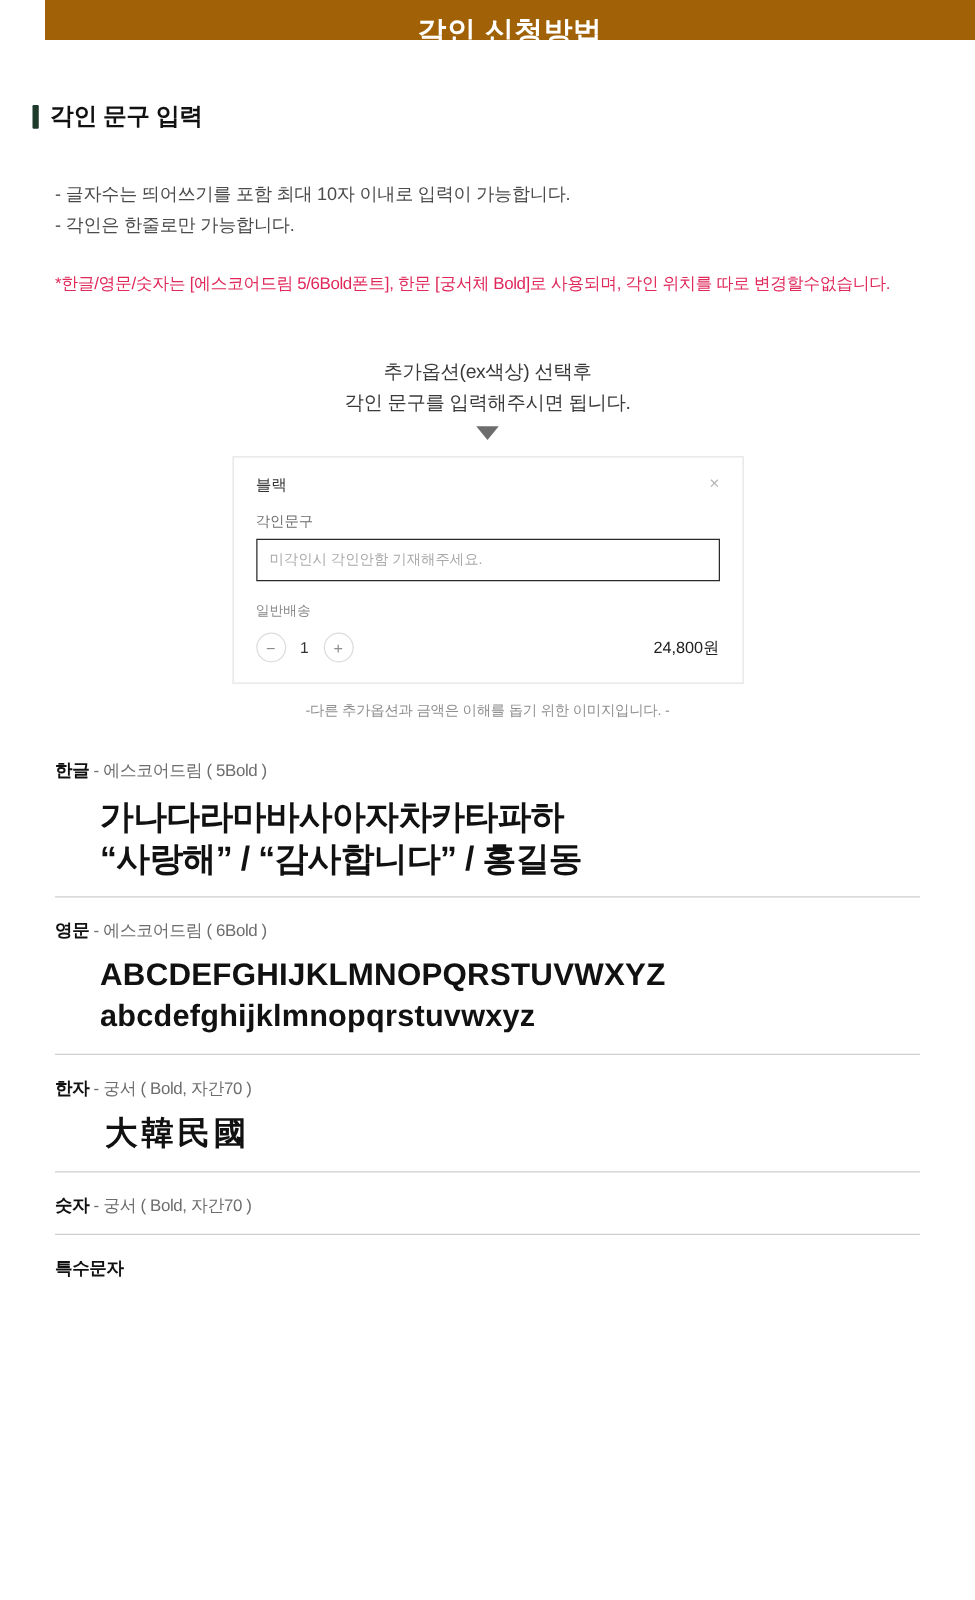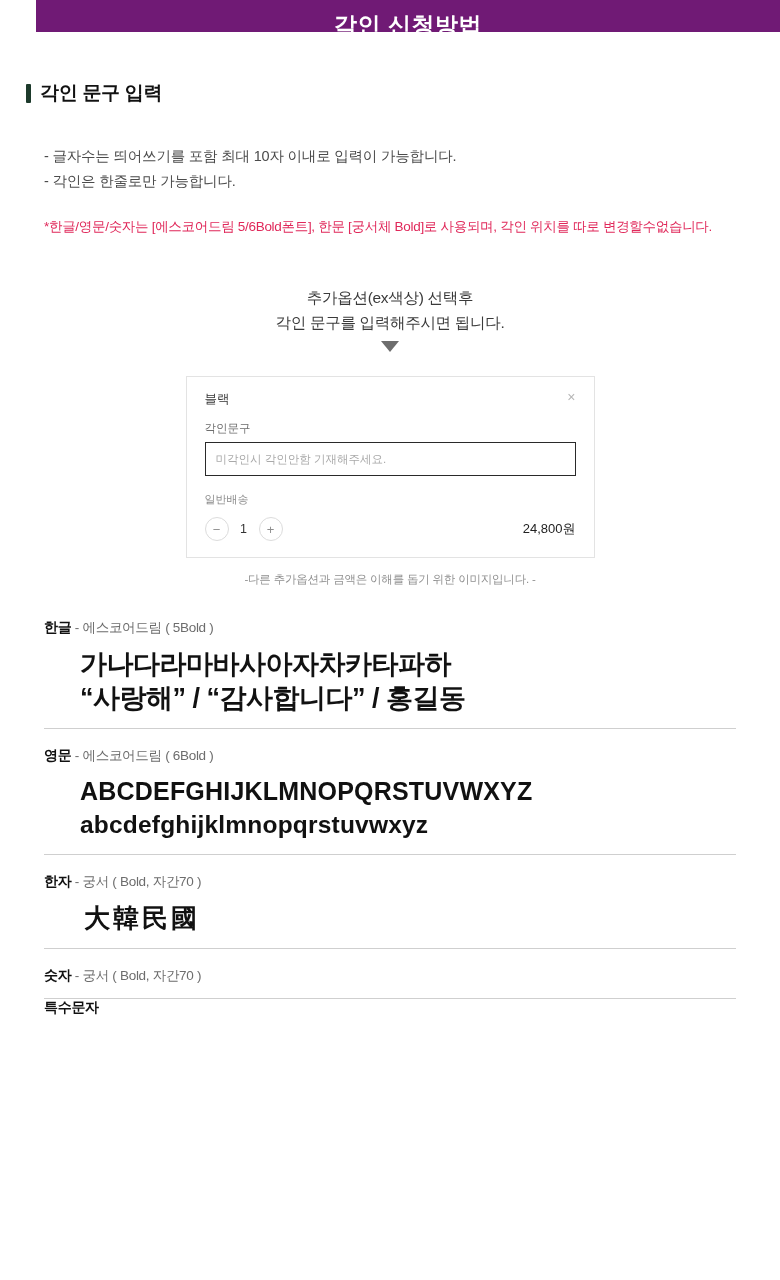--- a/index.html
+++ b/index.html
@@ -16,21 +16,21 @@
   .page {
     position: relative;
     width: 780px;
     min-height: 1280px;
     overflow: hidden;
   }
 
   
   .banner {
     height: 32px;
-    background: #701a75;
+    background: #a16207;
     color: #ffffff;
     display: flex;
     align-items: flex-end;
     justify-content: center;
     overflow: hidden;
     margin-left: 36px;
   }
   .banner-title {
     font-size: 23px;
     font-weight: bold;
@@ -91,21 +91,21 @@
     width: 0;
     height: 0;
     border-left: 9px solid transparent;
     border-right: 9px solid transparent;
     border-top: 11px solid #6d6d6d;
   }
 
   
   .card {
     width: 409px;
-    margin: 24px auto 0 auto;
+    margin: 13px auto 0 auto;
     border: 1px solid #e3e3e3;
     background: #ffffff;
     padding: 14px 18px 16px 18px;
     box-sizing: border-box;
   }
   .card-top {
     display: flex;
     justify-content: space-between;
     align-items: flex-start;
   }
@@ -236,20 +236,21 @@
   }
   .sample-num {
     font-size: 28px;
     font-weight: bold;
     line-height: 36px;
     padding-left: 40px;
     letter-spacing: 0.5px;
   }
   .font-block-last {
     border-top: 1px solid #cfcfcf;
+    padding-top: 18px;
     margin: 0 44px;
   }
 </style>
 </head>
 <body>
 
 <div class="page">
 
   <div class="banner">
     <div class="banner-title">각인 신청방법</div>

